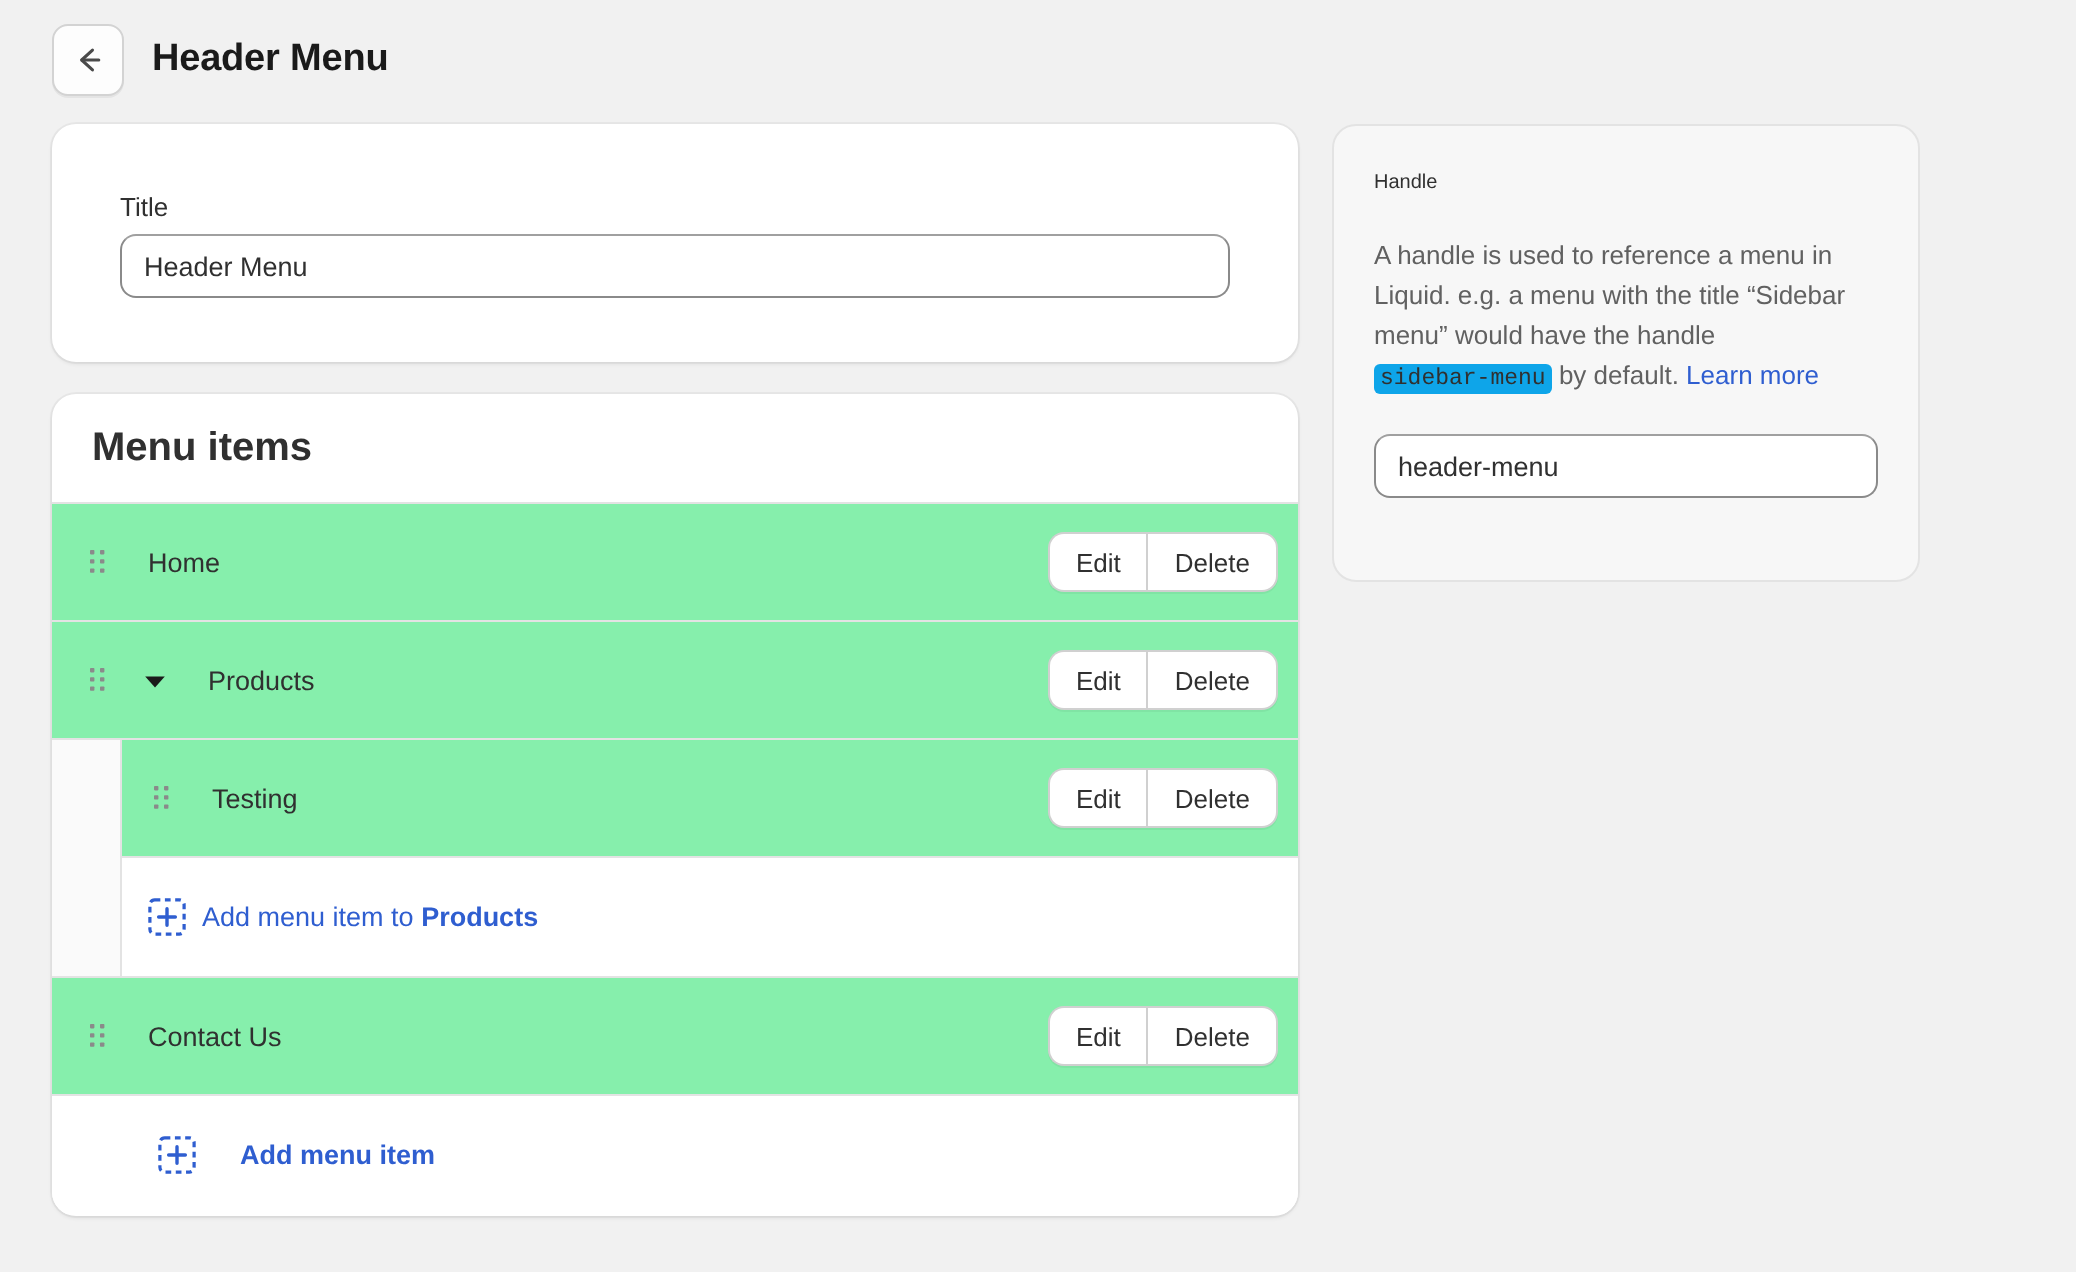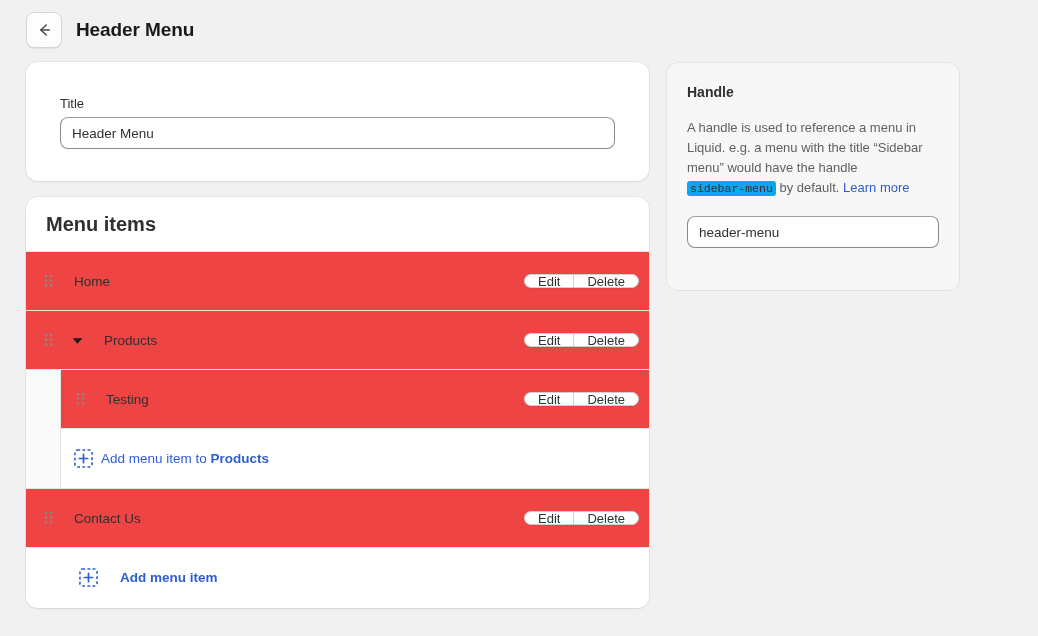--- a/index.html
+++ b/index.html
@@ -115,21 +115,21 @@
     border-bottom: 1px solid #e3e3e3;
     line-height: 20px;
   }
   .row {
     position: relative;
     display: flex;
     align-items: center;
     height: 59px;
     border-bottom: 1px solid #e3e3e3;
     box-sizing: border-box;
-    background: #ef4444;
+    background: #86efac;
   }
   .row-left {
     display: flex;
     align-items: center;
     flex: 1;
     min-width: 0;
     padding-left: 16px;
   }
   .drag-handle {
     width: 14px;
@@ -160,21 +160,21 @@
     white-space: nowrap;
   }
   .row-label.after-caret { margin-left: 16px; }
 
   .btn-group {
     display: flex;
     margin-right: 10px;
     flex: none;
   }
   .btn {
-    height: 14px;
+    height: 30px;
     padding: 0 13px;
     font-size: 13px;
     font-family: "Liberation Sans", sans-serif;
     color: #303030;
     background: #ffffff;
     border: 1px solid #d0d0d0;
     box-shadow: 0 1px 0 rgba(0,0,0,0.045);
     cursor: pointer;
     display: flex;
     align-items: center;
@@ -230,22 +230,22 @@
   }
   .add-label .plain { font-weight: normal; }
   .add-row.root { padding-left: 52px; }
   .add-row.root .add-label { margin-left: 22px; }
   .add-row.nested-add { padding-left: 12px; }
   .add-row.nested-add .add-label { margin-left: 8px; text-align: center; }
 
   
   .handle-inner { padding: 19px 20px 20px 20px; }
   .handle-title {
-    font-size: 14px;
-    font-weight: bold;
+    font-size: 10px;
+    font-weight: normal;
     color: #303030;
     line-height: 20px;
     margin-bottom: 16px;
   }
   .handle-desc {
     font-size: 13px;
     line-height: 20px;
     color: #616161;
   }
   .code-chip {

